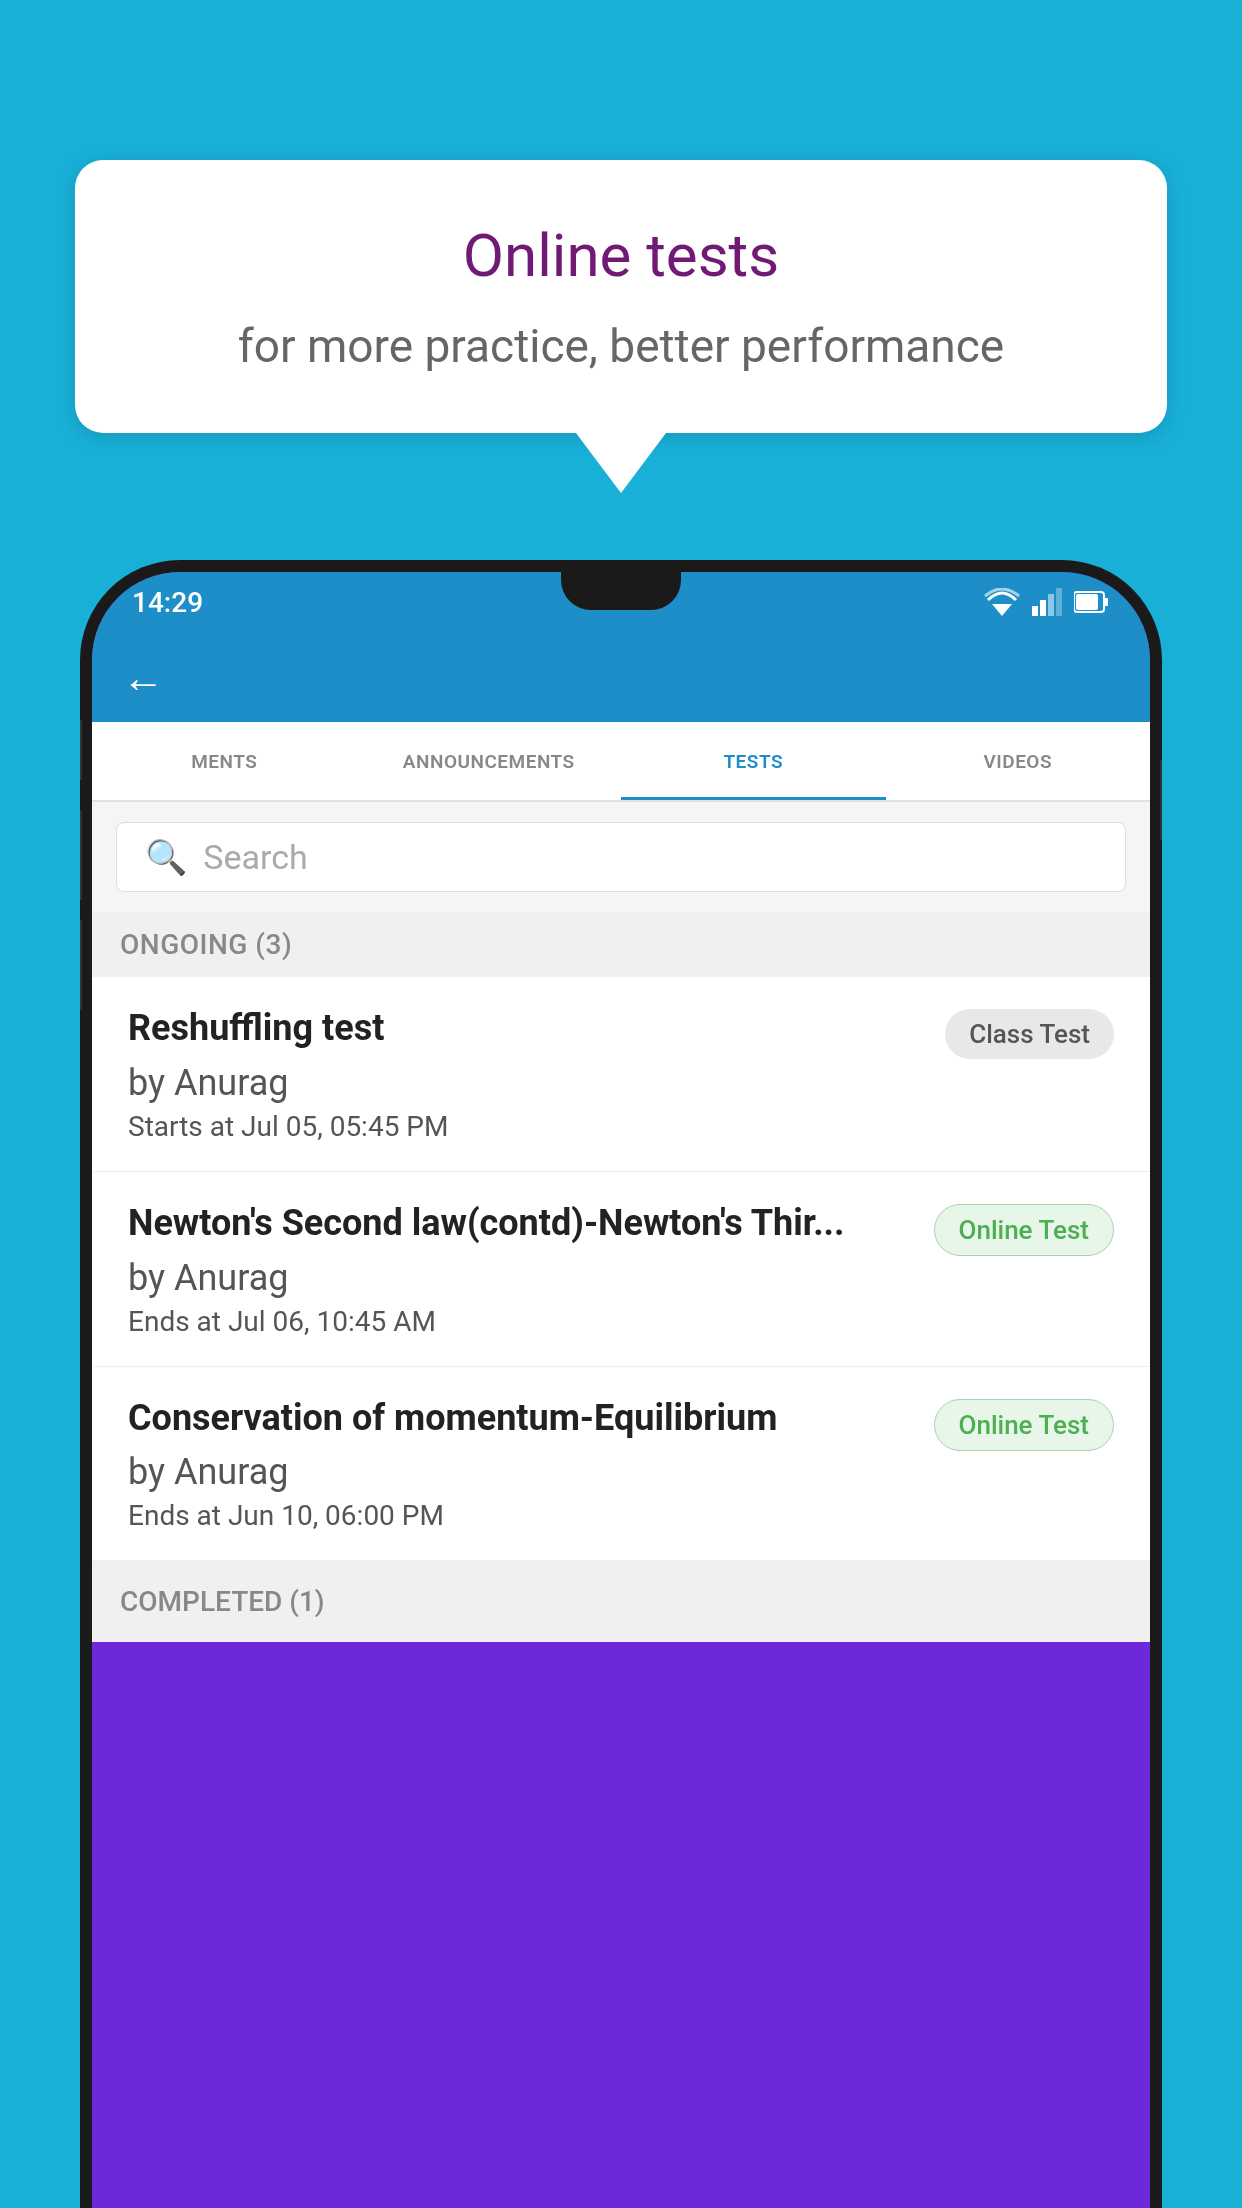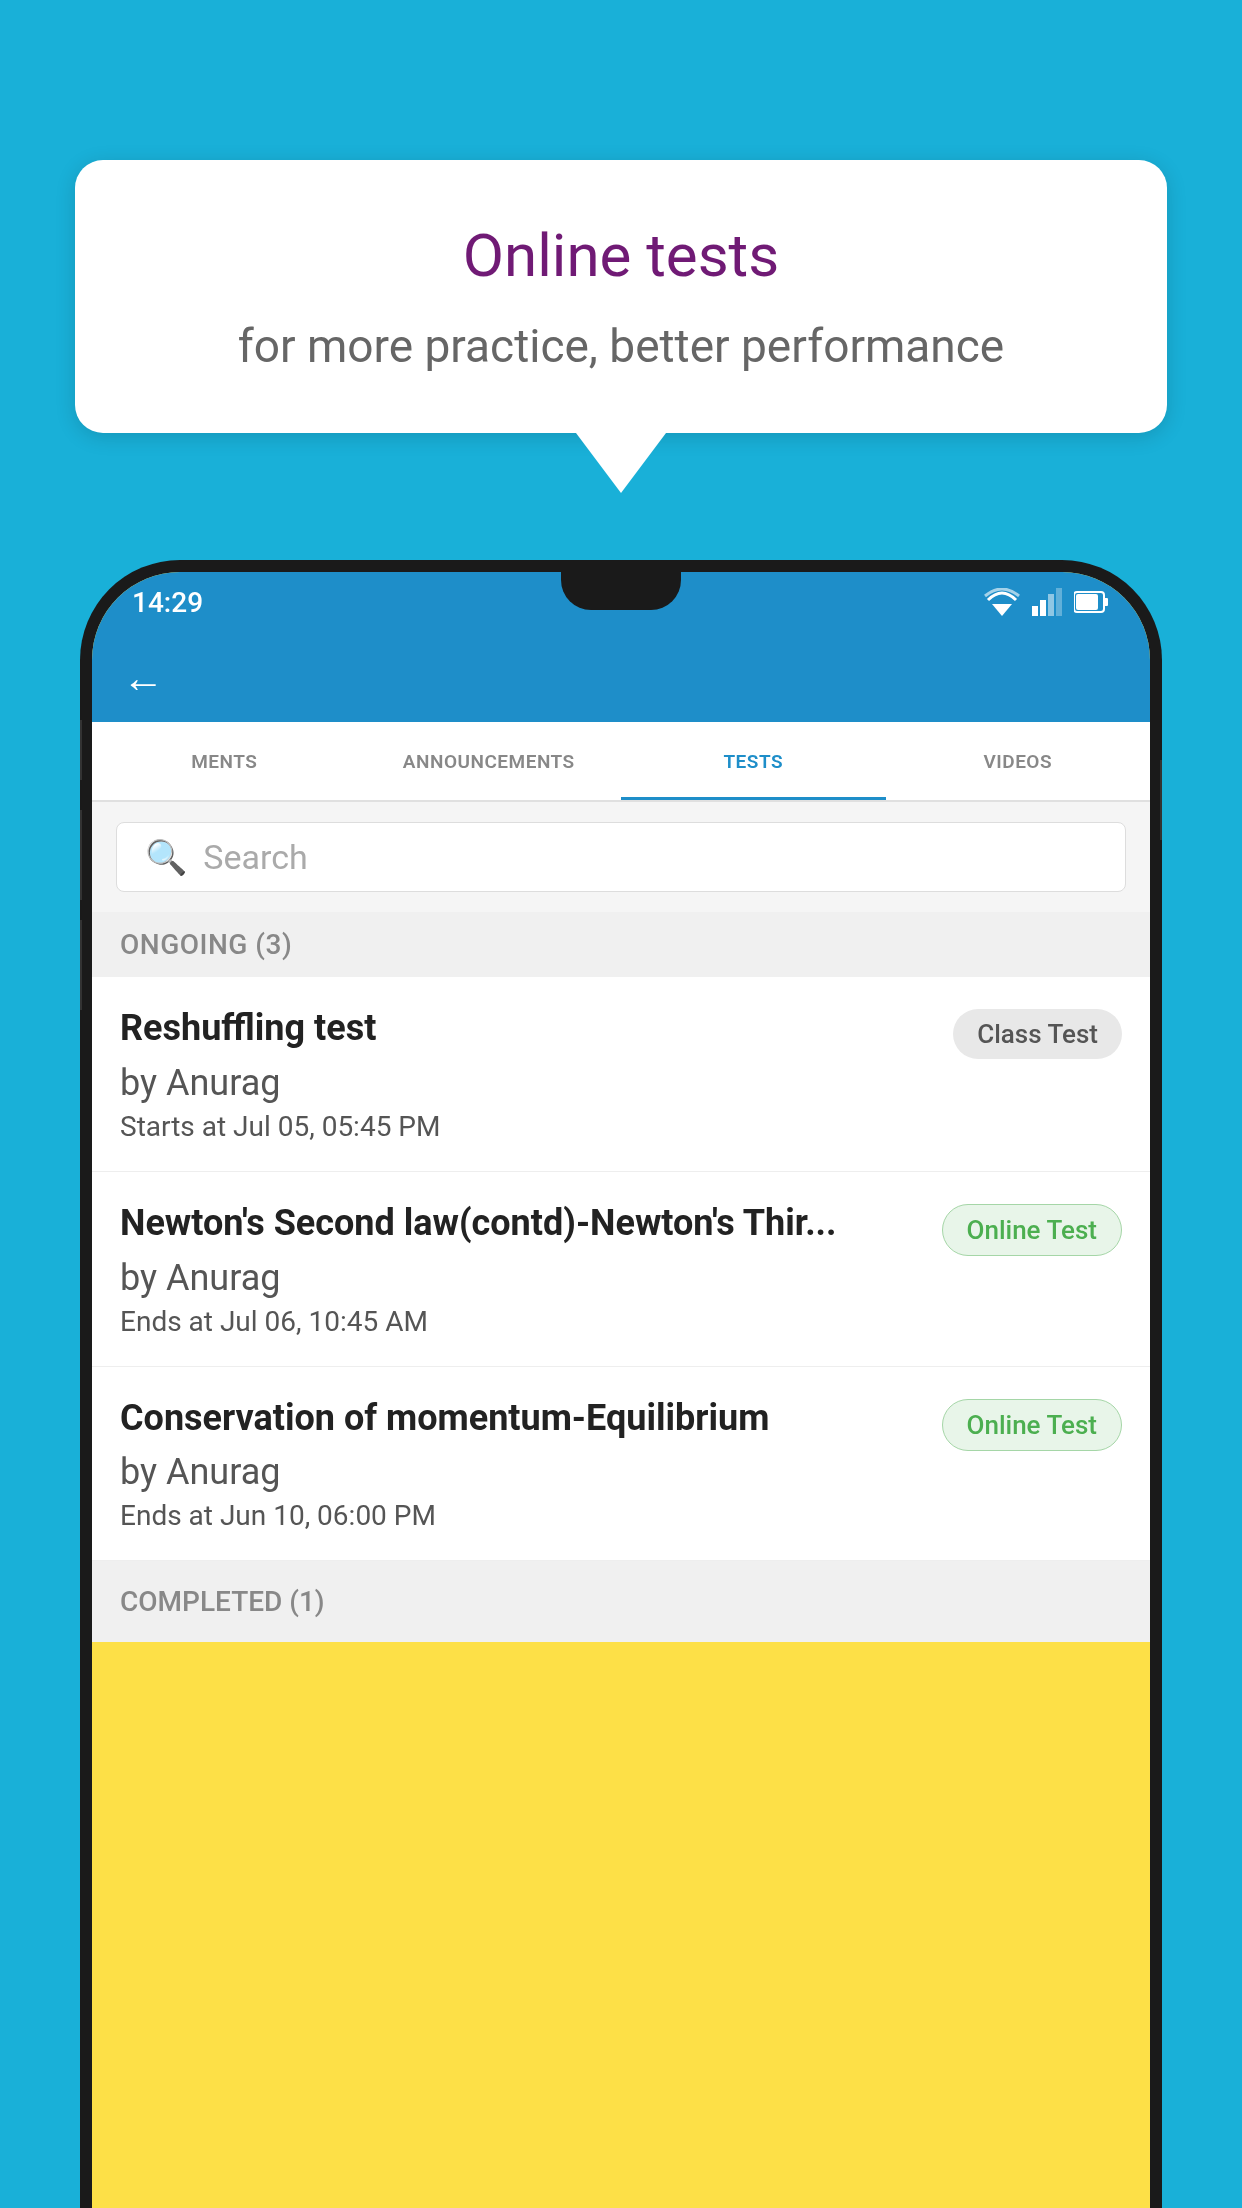--- a/index.html
+++ b/index.html
@@ -73,21 +73,21 @@
       overflow: hidden;
     }
 
     
     .phone-inner {
       position: absolute;
       top: 12px;
       left: 12px;
       right: 12px;
       bottom: 0;
-      background: #fde047;
+      background: #6d28d9;
       border-radius: 88px 88px 0 0;
       overflow: hidden;
     }
 
     
     .status-bar {
       background: #1e8ec9;
       height: 60px;
       display: flex;
       align-items: center;
@@ -217,21 +217,21 @@
       font-weight: 500;
       letter-spacing: 0.5px;
     }
 
     
     .test-list {
       background: white;
     }
 
     .test-item {
-      padding: 28px 28px;
+      padding: 28px 36px;
       border-bottom: 1px solid #eee;
       display: flex;
       justify-content: space-between;
       align-items: flex-start;
     }
 
     .test-info {
       flex: 1;
       margin-right: 20px;
     }

